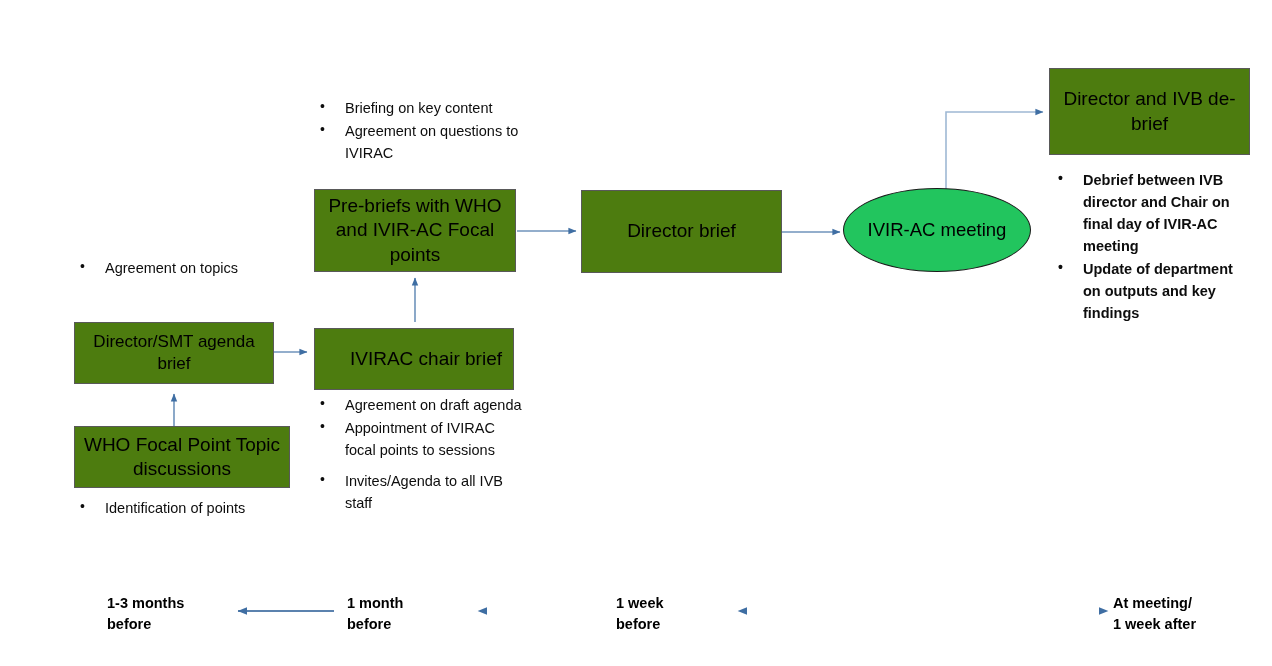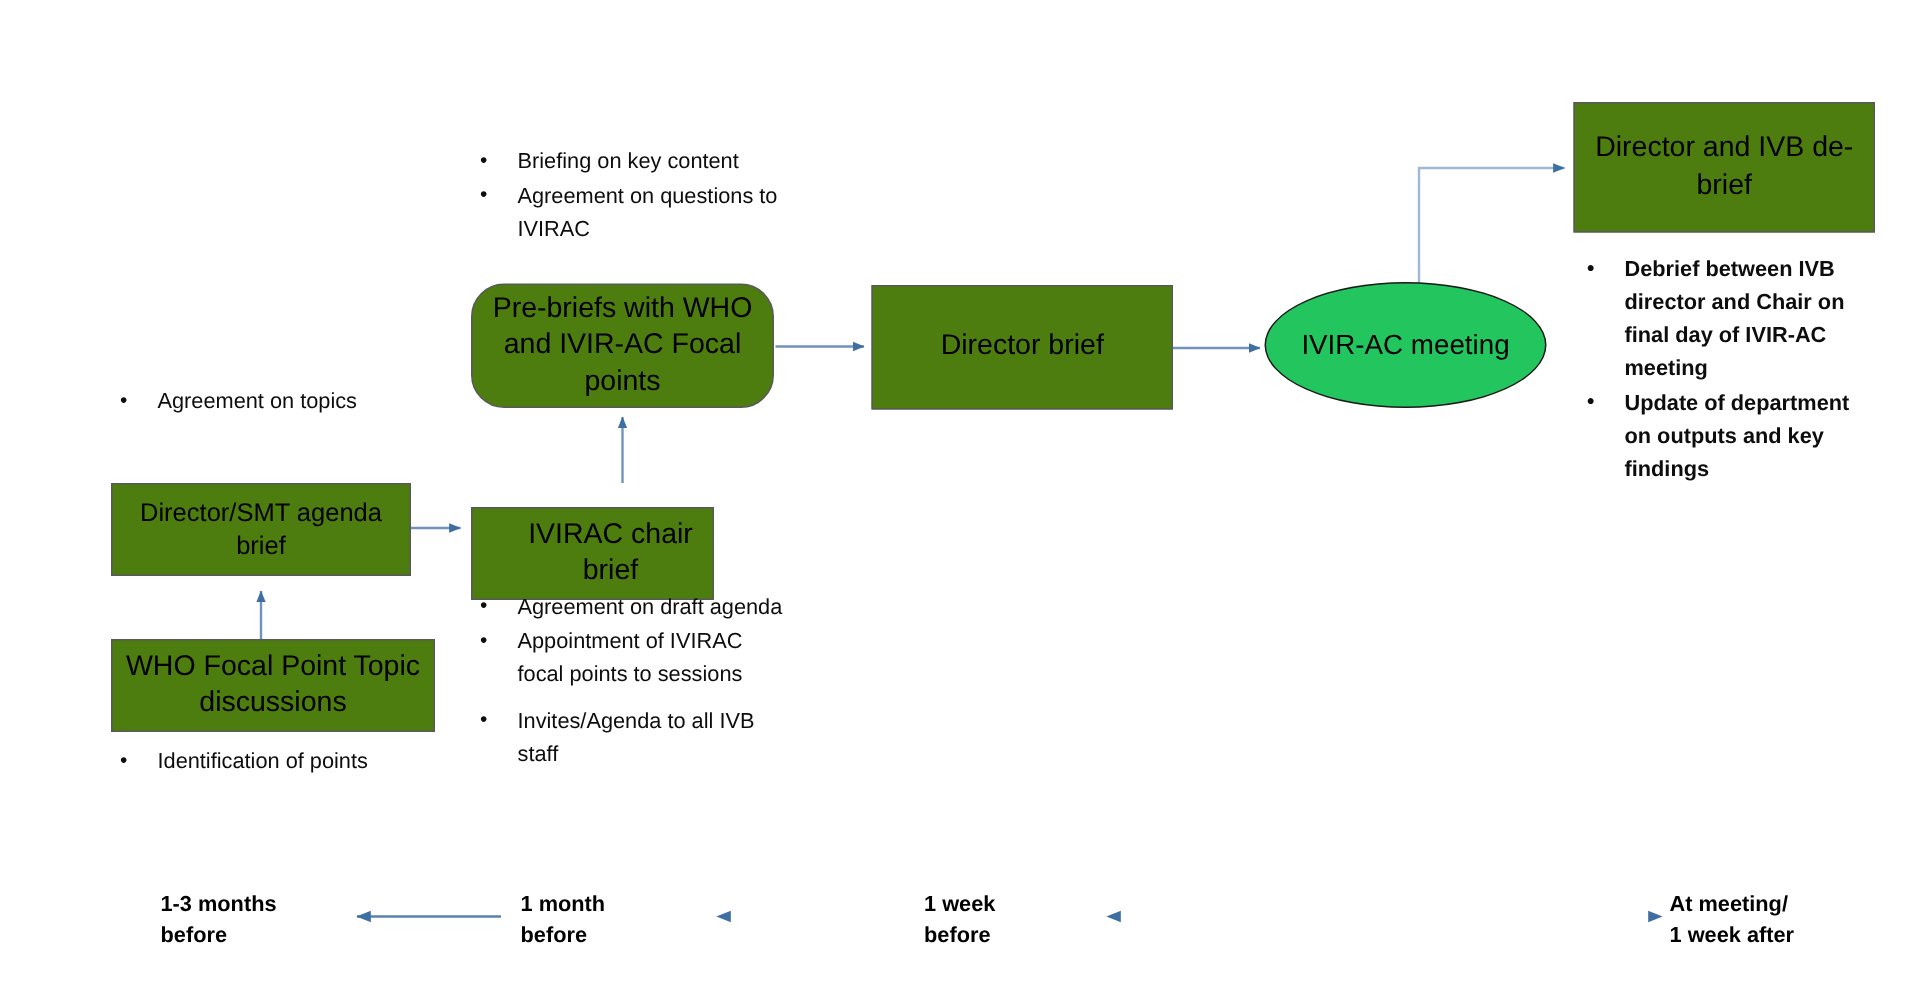--- a/index.html
+++ b/index.html
@@ -127,25 +127,25 @@
   </svg>
 
   <div class="node" style="left:74px;top:426px;width:216px;height:62px;font-size:19px;">
     <span>WHO Focal Point Topic discussions</span>
   </div>
 
   <div class="node" style="left:74px;top:322px;width:200px;height:62px;font-size:17px;">
     <span>Director/SMT agenda brief</span>
   </div>
 
-  <div class="node" style="left:314px;top:338px;width:162px;height:62px;font-size:19px;padding-left:24px;">
+  <div class="node" style="left:314px;top:328px;width:200px;height:62px;font-size:19px;padding-left:24px;">
     <span>IVIRAC chair brief</span>
   </div>
 
-  <div class="node" style="left:314px;top:189px;width:202px;height:83px;font-size:19px;border-radius:22px;">
+  <div class="node" style="left:314px;top:189px;width:202px;height:83px;font-size:19px;">
     <span>Pre-briefs with WHO and IVIR-AC Focal points</span>
   </div>
 
   <div class="node" style="left:581px;top:190px;width:201px;height:83px;font-size:19px;">
     <span>Director brief</span>
   </div>
 
   <div class="ellipse" style="left:843px;top:188px;width:188px;height:84px;font-size:18.5px;">
     <span>IVIR-AC meeting</span>
   </div>

